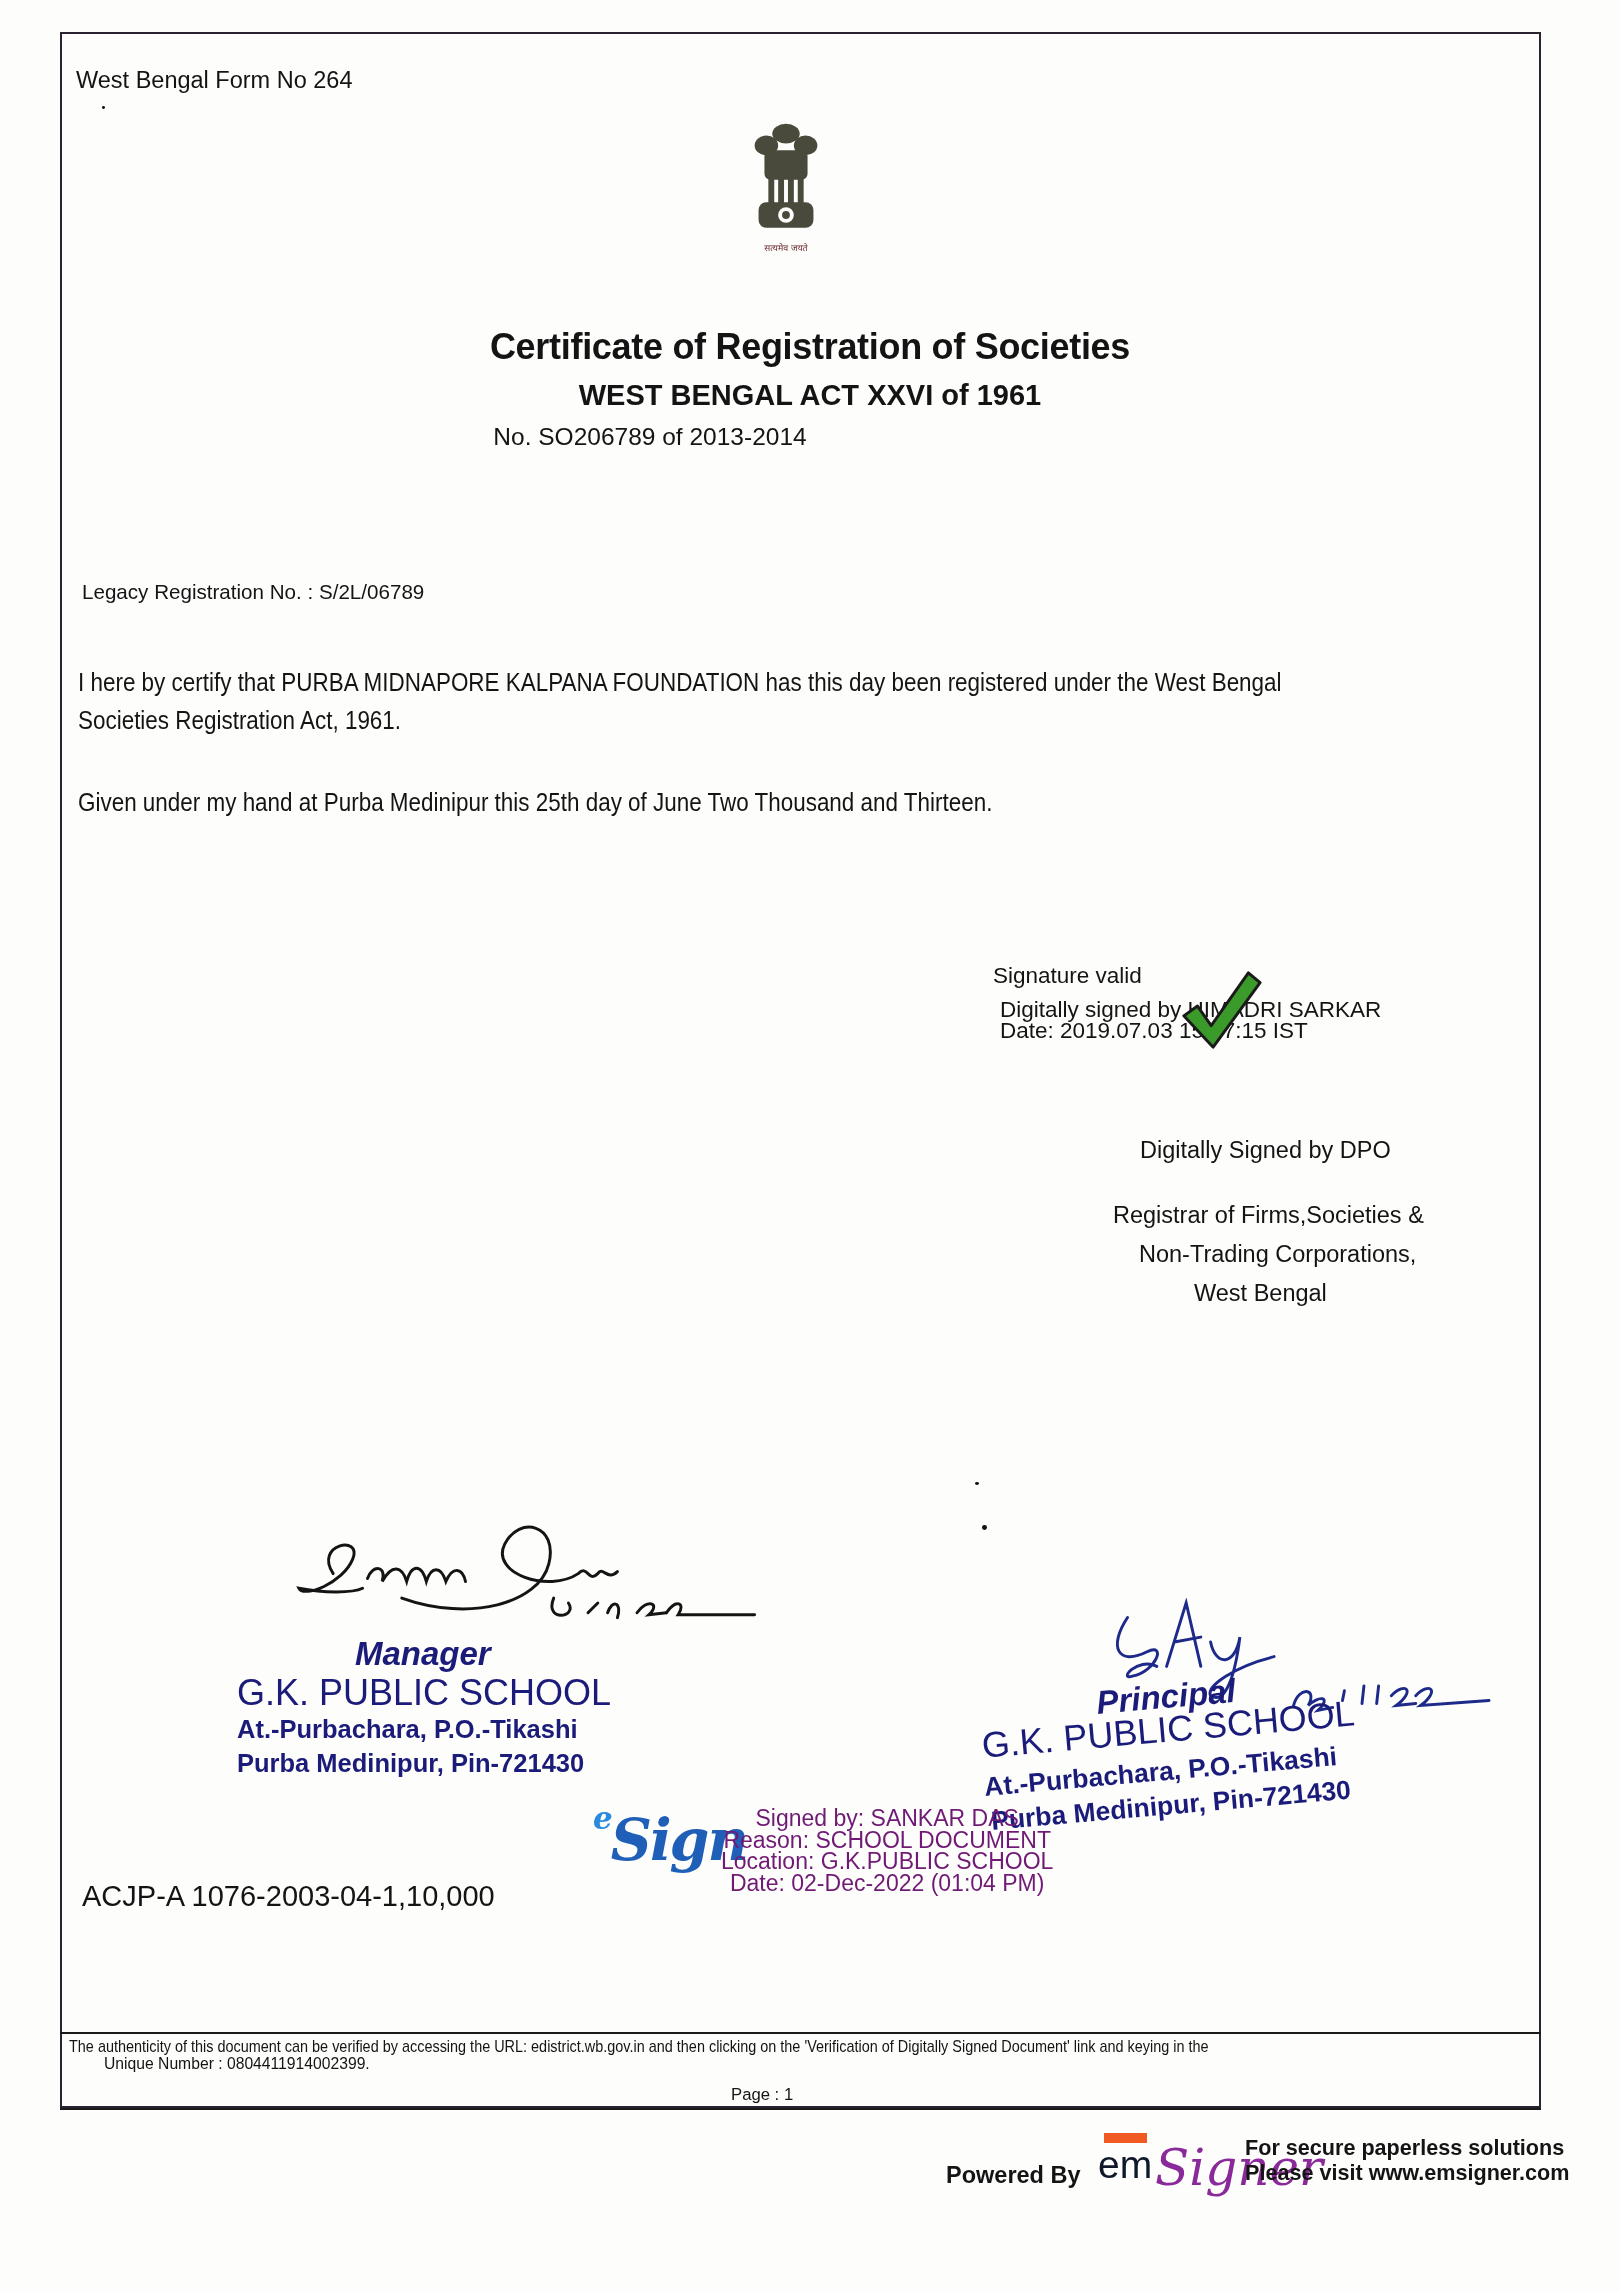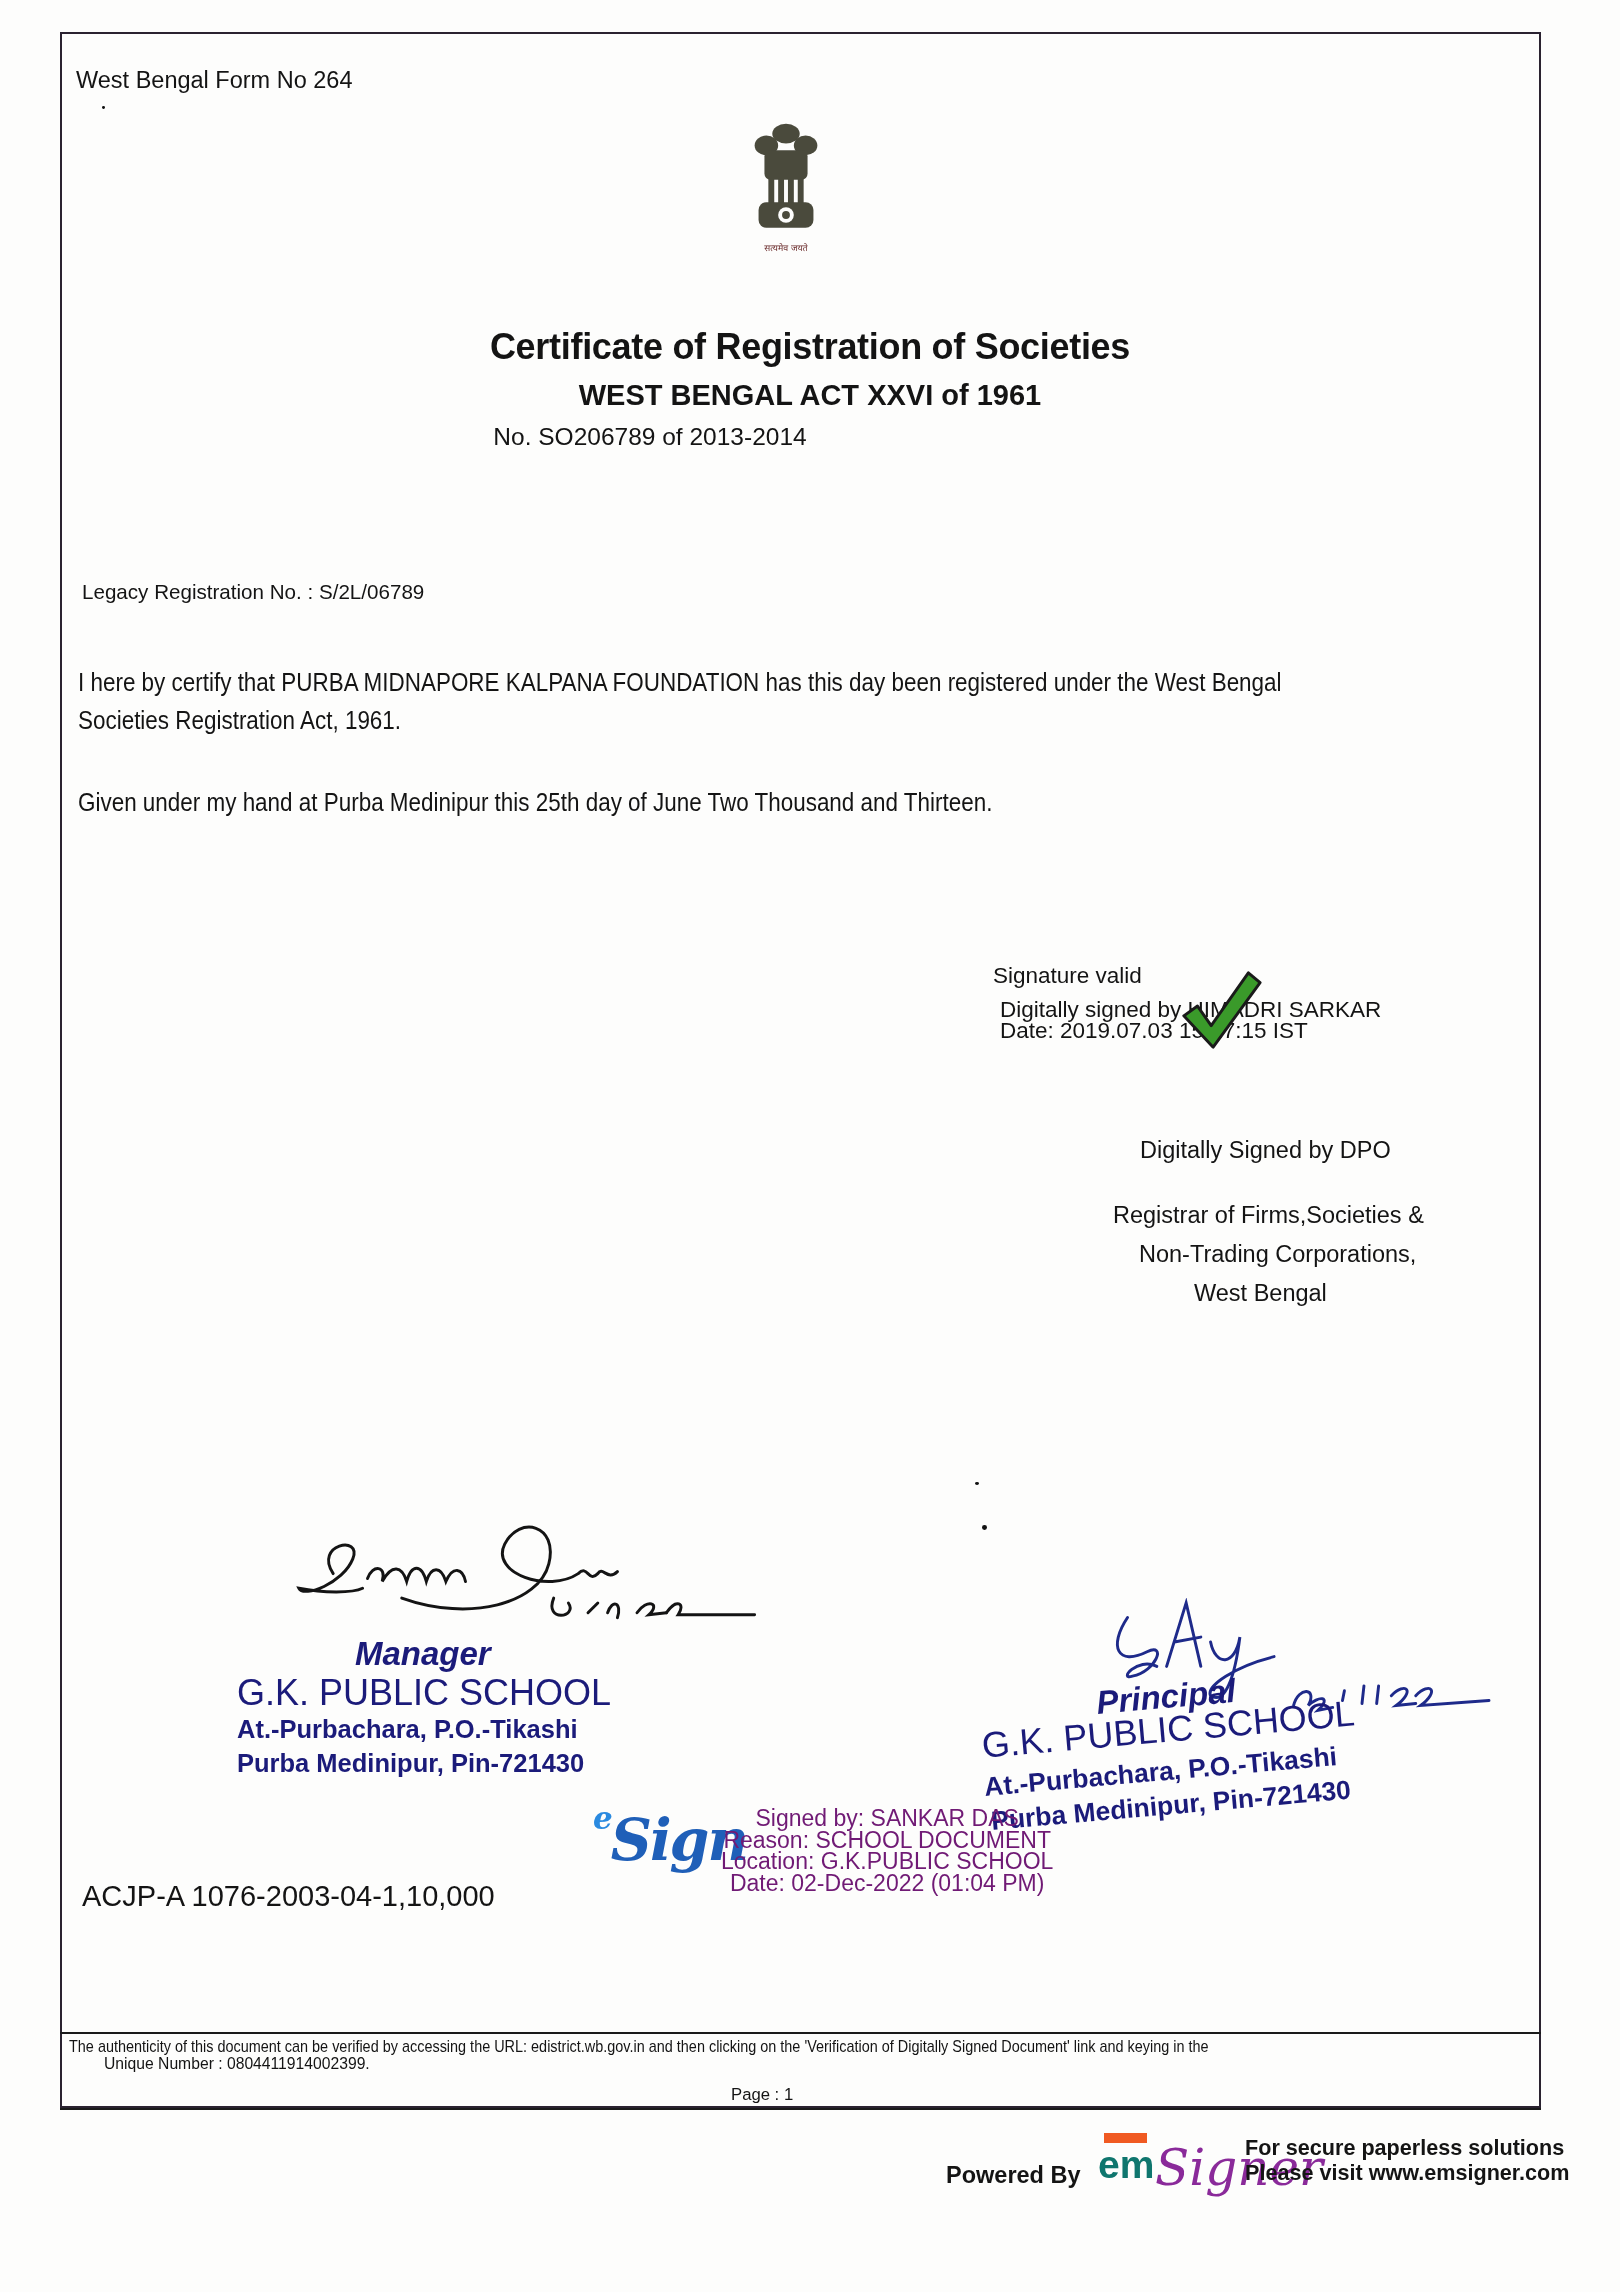--- a/index.html
+++ b/index.html
@@ -48,21 +48,21 @@
   .pr-addr2 { left:990px; top:1806px; font-size:26.5px; transform:rotate(-5deg); transform-origin:left top; }
   .esign-logo { left:593px; top:1806px; font-size:57px; font-style:italic; font-weight:bold; color:#1f5fb8; font-family:"DejaVu Serif", serif; letter-spacing:-2px; }
   .esign-logo sup { font-size:31px; color:#2a8ae0; vertical-align:top; position:relative; top:-5.9px; }
   .esign-lines { left:721px; top:1808px; font-size:23px; line-height:21.6px; color:#701a75;text-align:center; }
   .acjp { left:82px; top:1880px; font-size:29px; }
   .auth1 { left:69px; top:2038px; font-size:15.7px; transform:scaleX(0.92); transform-origin:left top; }
   .auth2 { left:69px; top:2055px; font-size:15.7px;margin-left:35px; }
   .page { left:731px; top:2085px; font-size:16.7px; }
   .powered { left:946px; top:2149px; font-size:23.5px; font-weight:bold;margin-top:13px; }
   .ems-logo { left:1098px; top:2129px; height:59px; }
-  .ems-em { font-size:39px; color:#0f766e; font-weight:bold; position:absolute; left:0; top:13.7px; }
+  .ems-em { font-size:39px; color:#0f172a; font-weight:normal; position:absolute; left:0; top:13.7px; }
   .ems-bar { position:absolute; left:5.9px; top:3.9px; width:43px; height:9.8px; background:#f05a22; }
   .ems-signer { font-size:50px; color:#8a2a9a; font-style:italic; font-family:"DejaVu Serif", serif; position:absolute; left:57px; top:9.8px; }
   .ems-t1 { left:1245px; top:2135px; font-size:21.6px; font-weight:bold; }
   .ems-t2 { left:1245px; top:2160px; font-size:21.6px; font-weight:bold; }
   .speck { position:absolute; background:#111; border-radius:50%; }
 </style>
 </head>
 <body>
 
 <div class="frame"></div>

